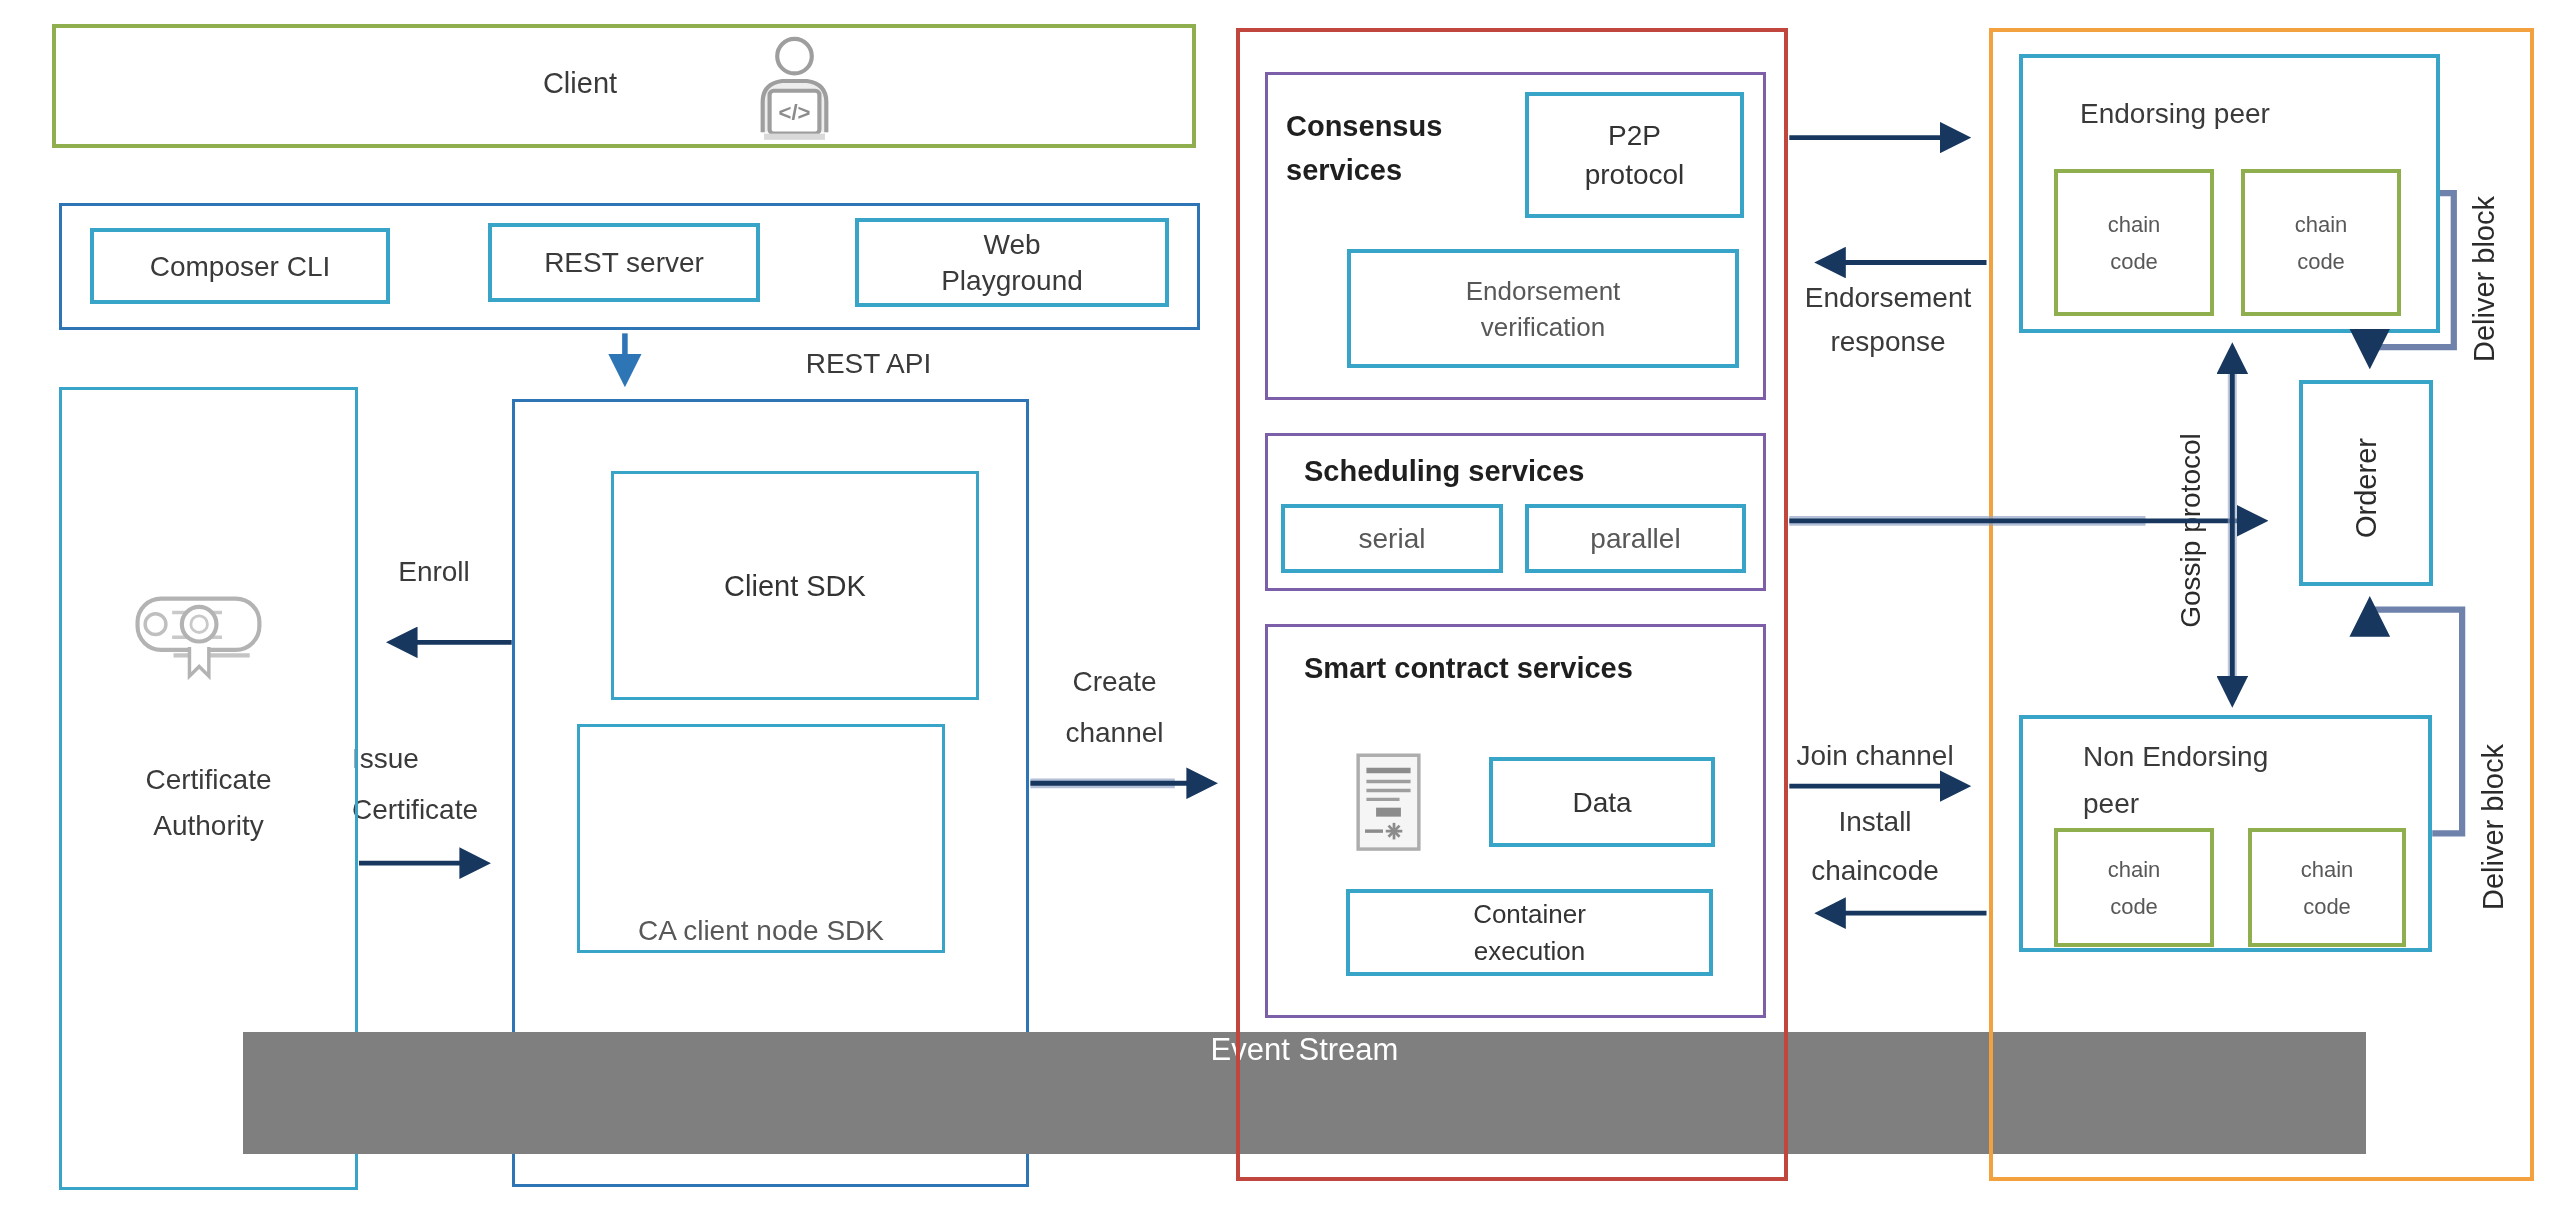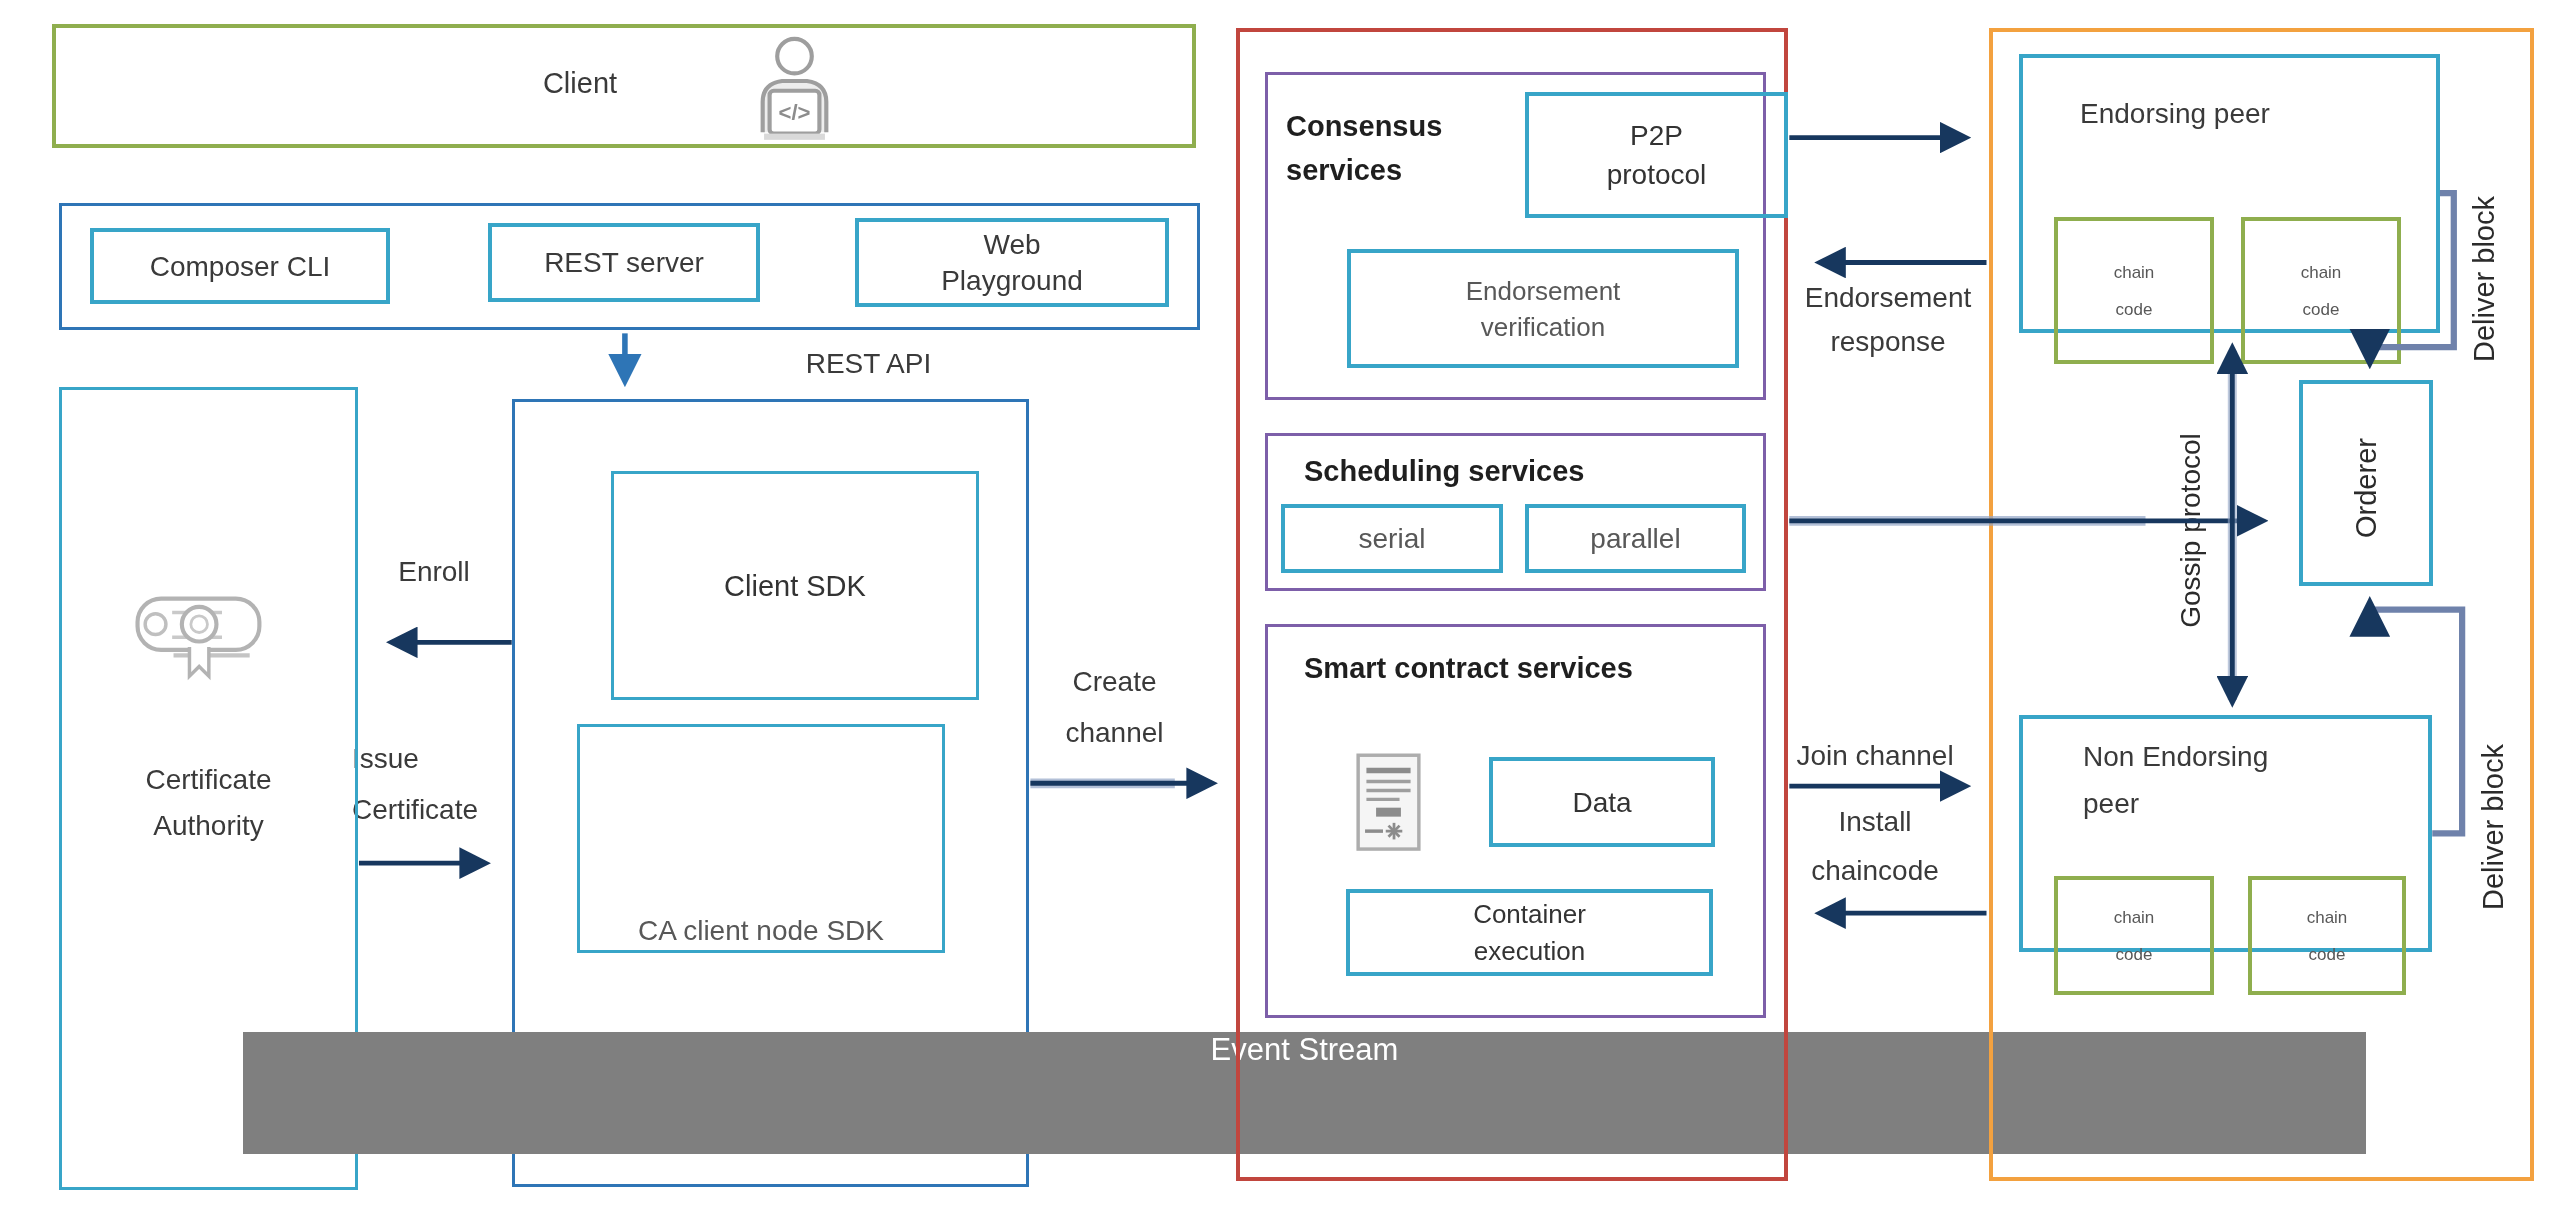--- a/index.html
+++ b/index.html
@@ -11,21 +11,21 @@
   .flexc{display:flex;align-items:center;justify-content:center;white-space:pre-line;text-align:center;}
   .b-green{border:4.2px solid #8FAE4E;}
   .b-blue{border:3.5px solid #2E75B6;}
   .b-cyan{border:4.2px solid #38A5C8;}
   .b-cyan5{border:3.5px solid #38A5C8;}
   .b-red{border:4.2px solid #C1463E;}
   .b-purple{border:3.5px solid #7D5FA9;}
   .b-orange{border:4.2px solid #F3A13F;}
   .bold{font-weight:bold;color:#1f1f1f;}
   .muted{color:#585858;}
-  .f36{font-size:17px;line-height:37px;margin-top:48px;}
+  .f36{font-size:22px;line-height:37px;}
   .f38{font-size:26px;line-height:37px;}
   .f40{font-size:28px;line-height:39px;}
   .f42{font-size:29px;line-height:42px;}
   .rot{transform:rotate(-90deg);transform-origin:center center;text-align:center;color:#2b2b2b;}
   .z1{z-index:1}.z2{z-index:2}.z3{z-index:3}
   .eventbar{position:absolute;background:#7F7F7F;display:flex;align-items:flex-start;justify-content:center;
             color:#ffffff;font-size:31px;}
   svg.arrows{position:absolute;left:0;top:0;z-index:4;pointer-events:none;}
   .icon{position:absolute;}
 </style>
@@ -83,21 +83,21 @@
   <div class="lbl f40" style="left:352px;top:733px;width:194px;line-height:51px;">Issue
 Certificate</div>
   <div class="lbl f40 center" style="left:1038px;top:656px;width:153px;line-height:51px;">Create
 channel</div>
 
   <div class="box b-red z3" style="left:1236px;top:28px;width:552px;height:1153px;"></div>
 
   <div class="box b-purple z3" style="left:1265px;top:72px;width:501px;height:328px;"></div>
   <div class="lbl f42 bold z3" style="left:1286px;top:104px;width:236px;line-height:44px;">Consensus
 services</div>
-  <div class="box b-cyan z3 flexc f40" style="left:1525px;top:92px;width:263px;height:126px;align-items:center;">
+  <div class="box b-cyan z3 flexc f40" style="left:1525px;top:92px;width:219px;height:126px;align-items:center;">
     <span style="line-height:39px;white-space:pre-line">P2P
 protocol</span>
   </div>
   <div class="box b-cyan z3 flexc f38 muted" style="left:1347px;top:249px;width:392px;height:119px;">
     <span style="line-height:36px;white-space:pre-line">Endorsement
 verification</span>
   </div>
 
   <div class="box b-purple z3" style="left:1265px;top:433px;width:501px;height:158px;"></div>
   <div class="lbl f42 bold z3" style="left:1304px;top:450px;width:361px;">Scheduling  services</div>

